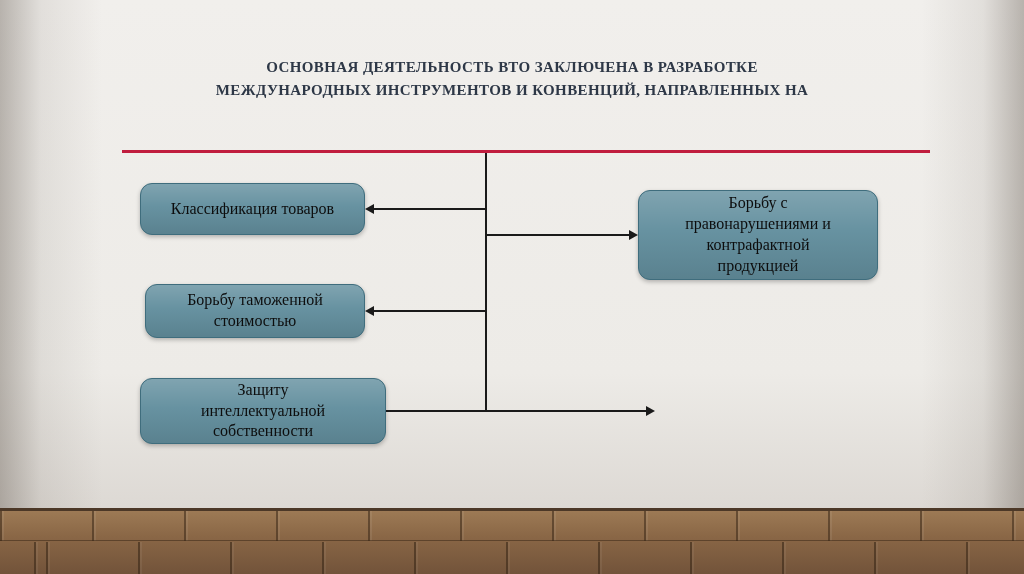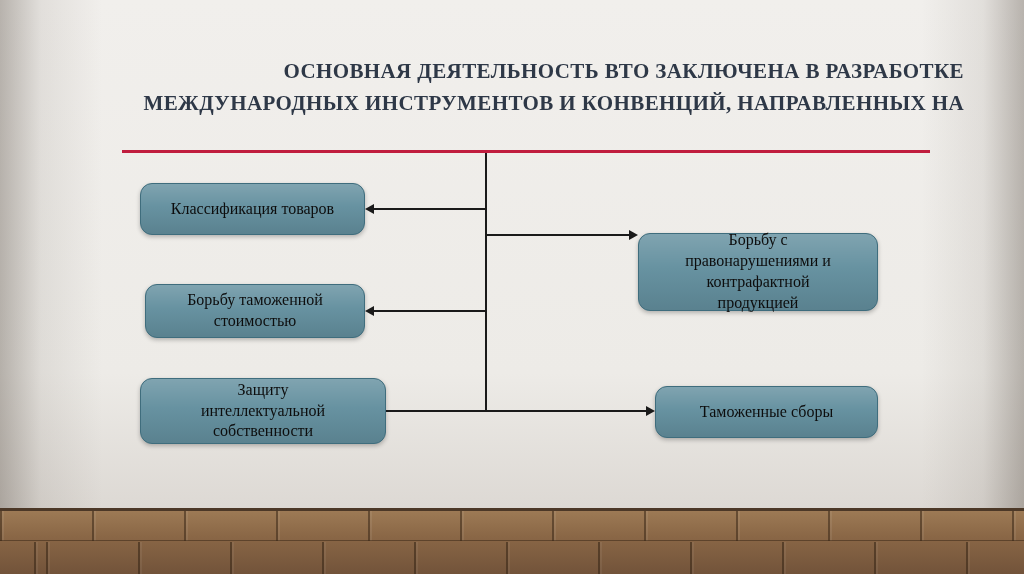--- a/index.html
+++ b/index.html
@@ -19,22 +19,22 @@
     background:linear-gradient(180deg, #9d7a55 0%, #8a6746 40%, #72533a 100%);
     border-top:3px solid #4c3827; }
   .plank-row { position:absolute; left:0; right:0; }
   .plank-row-1 { top:0; height:30px;
     background:repeating-linear-gradient(90deg, rgba(58,40,24,0.55) 0 2px, rgba(255,255,255,0.07) 2px 4px, transparent 4px 92px);
     border-bottom:1px solid rgba(58,40,24,0.55); }
   .plank-row-2 { top:31px; bottom:0;
     background:repeating-linear-gradient(90deg, rgba(58,40,24,0.60) 0 2px, rgba(255,255,255,0.06) 2px 4px, transparent 4px 92px);
     background-position:46px 0; }
 
-  .title { position:absolute; top:56px; left:60px; right:60px; text-align:right;
-    white-space:pre-line; font-weight:bold; font-size:21px; line-height:1.5;
+  .title { position:absolute; top:56px; left:60px; right:60px; text-align:center;
+    white-space:pre-line; font-weight:bold; font-size:15px; line-height:1.5;
     letter-spacing:0.4px; color:var(--title-text, #2e3847); }
 
   .divider { position:absolute; left:122px; top:150px; width:808px; height:3px;
     background:var(--divider-red, #c01d3e); }
 
   .vline { position:absolute; left:485px; top:153px; width:2px; height:259px;
     background:var(--connector, #1a1a1a); }
 
   .hline { position:absolute; height:2px; background:var(--connector, #1a1a1a); }
   .c1 { top:208px; left:374px; width:112px; }
@@ -50,21 +50,21 @@
   .node { position:absolute; display:flex; align-items:center; justify-content:center;
     text-align:center; white-space:pre-line; padding:4px 2px;
     font-size:16px; line-height:1.3; color:#0d0d0d;
     background:linear-gradient(180deg, rgba(255,255,255,0.18) 0%, rgba(255,255,255,0.02) 45%, rgba(0,0,0,0.10) 100%), var(--node-fill, #64909f);
     border:1px solid var(--node-border, #3f6d7d); border-radius:12px;
     box-shadow:0 2px 4px rgba(0,0,0,0.25); }
 
   .node-left-1  { left:140px; top:183px; width:225px; height:52px; }
   .node-left-2  { left:145px; top:284px; width:220px; height:54px; }
   .node-left-3  { left:140px; top:378px; width:246px; height:66px; }
-  .node-right-1 { left:638px; top:190px; width:240px; height:78px;margin-top:43px; }
+  .node-right-1 { left:638px; top:190px; width:240px; height:90px; }
   .node-right-2 { left:655px; top:386px; width:223px; height:52px; }
 </style>
 </head>
 <body>
 
 <div class="slide">
   <div class="wall"></div>
 
   <div class="floor">
     <div class="plank-row plank-row-1"></div>
@@ -105,16 +105,13 @@
     <span>Защиту
 интеллектуальной
 собственности</span>
   </div>
   <div class="node node-right-1">
     <span>Борьбу с
 правонарушениями и
 контрафактной
 продукцией</span>
   </div>
-  <div class="node node-right-2">
-    <span>Таможенные сборы</span>
-  </div>
 </div>
 
 </body></html>

